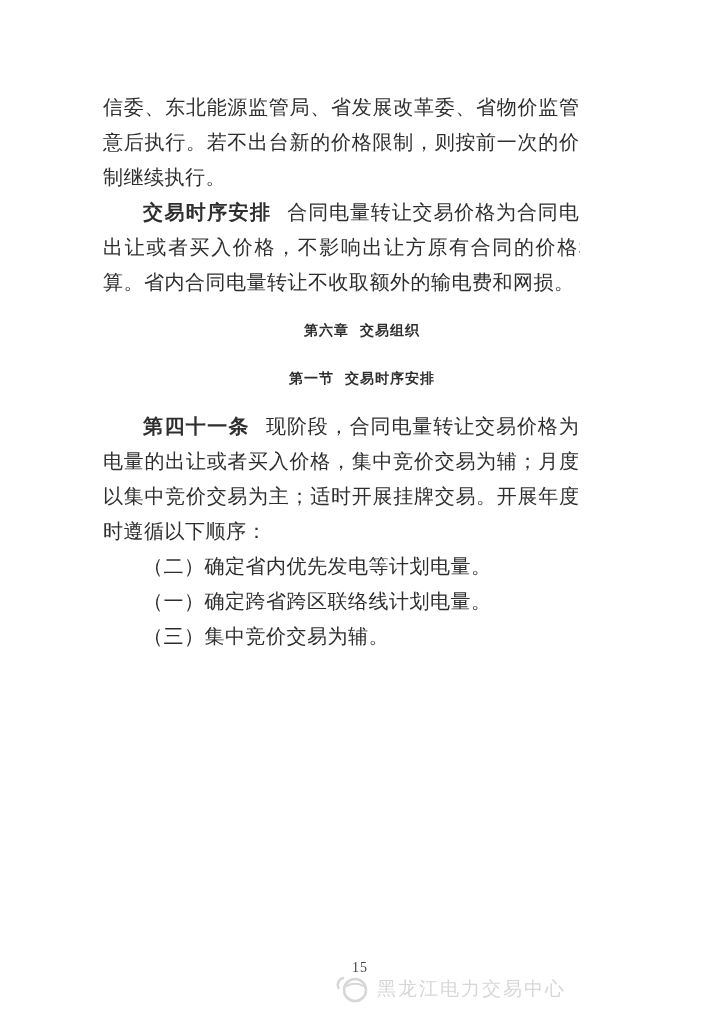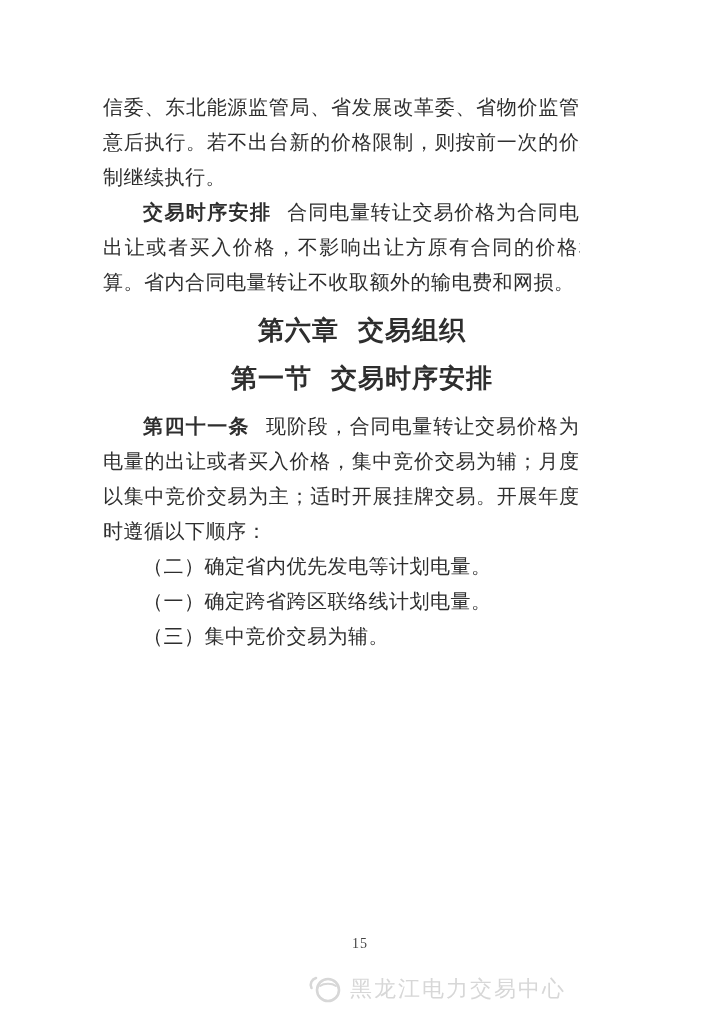--- a/index.html
+++ b/index.html
@@ -38,52 +38,52 @@
     text-indent: 0;
   }
 
   .article-label {
     font-weight: bold;
     margin-right: 0.8em;
     letter-spacing: 1px;
   }
 
   .chapter, .section {
-    font-size: 26px;
+    font-size: 14px;
     font-weight: bold;
     text-align: center;
     text-indent: 0;
     letter-spacing: 1px;
     word-spacing: 0.45em;
     margin: 13px 0 13px 0;
     line-height: 35px;
   }
 
   .footer-pagenum {
     position: absolute;
-    top: 936px;
+    top: 960px;
     left: 0;
     width: 720px;
     text-align: center;
     font-size: 14px;
     color: #444444;
     letter-spacing: 1px;
   }
 
   .watermark {
     position: absolute;
     right: 14px;
     bottom: 14px;
     display: flex;
     align-items: center;
     gap: 6px;
   }
 
   .watermark-text {
-    font-size: 22px;
+    font-size: 19px;
     letter-spacing: 2px;
     color: #d7d7d7;
     font-family: "Liberation Sans", "DejaVu Sans", sans-serif;
     white-space: nowrap;
   }
 
   .watermark-icon {
     display: inline-block;
     line-height: 0;
   }

